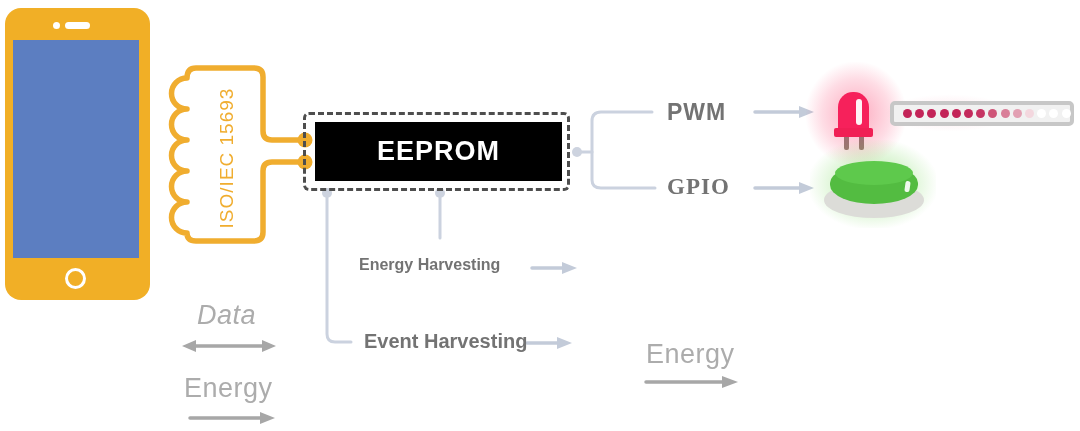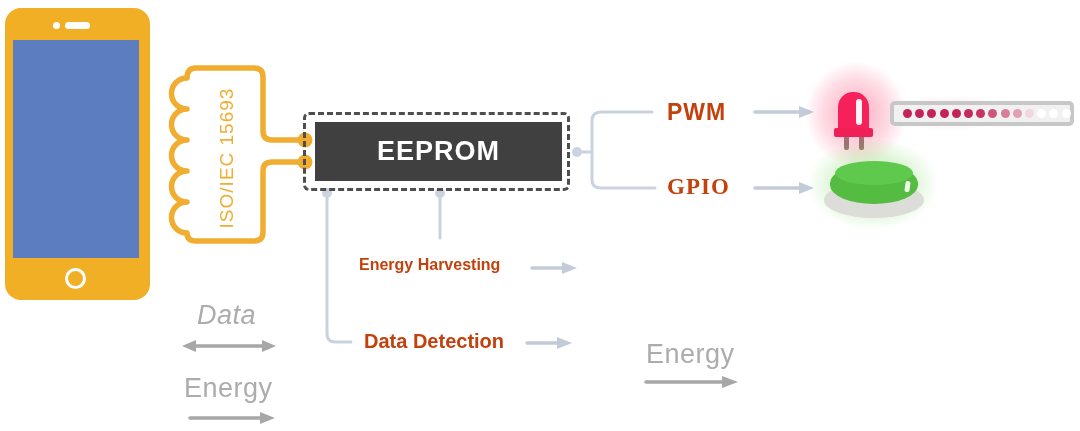--- a/index.html
+++ b/index.html
@@ -15,26 +15,26 @@
   .phone-home{left:60px;top:260px;width:21px;height:21px;border-radius:50%;border:3px solid #fff;box-sizing:border-box;}
 
   
   .iso-label{left:153px;top:146px;width:150px;height:24px;text-align:center;
              color:#F0AD2F;font-size:19px;letter-spacing:1px;
              transform:rotate(-90deg);transform-origin:center;white-space:nowrap;}
 
   
   .dashed-box{left:303px;top:112px;width:267px;height:79px;border:3.5px dashed #4E4E4E;
               border-radius:6px;box-sizing:border-box;}
-  .eeprom-box{left:315px;top:122px;width:247px;height:59px;background:#404040;
+  .eeprom-box{left:315px;top:122px;width:247px;height:59px;background:#000000;
               display:flex;align-items:center;justify-content:center;}
   .eeprom-label{color:#fff;font-size:27px;font-weight:bold;letter-spacing:1px;}
 
   
-  .teal{color:#c2410c;font-weight:bold;white-space:nowrap;}
+  .teal{color:#737373;font-weight:bold;white-space:nowrap;}
   .lbl-pwm{left:667px;top:99px;font-size:23px;letter-spacing:1px;}
   .lbl-gpio{left:667px;top:174px;font-size:23px;letter-spacing:1px;font-family:Liberation Serif, serif;}
   .lbl-eh{left:359px;top:256px;font-size:16px;}
   .lbl-ed{left:364px;top:330px;font-size:20px;}
 
   
   .graylbl{color:#ACACAC;font-size:27px;letter-spacing:0.5px;white-space:nowrap;}
   .lbl-data{left:197px;top:300px;font-style:italic;}
   .lbl-energy-l{left:184px;top:373px;}
   .lbl-energy-r{left:646px;top:339px;}
@@ -125,21 +125,21 @@
   </svg>
 
   <div class="abs dashed-box"></div>
   <div class="abs eeprom-box">
     <span class="eeprom-label">EEPROM</span>
   </div>
 
   <div class="abs teal lbl-pwm">PWM</div>
   <div class="abs teal lbl-gpio">GPIO</div>
   <div class="abs teal lbl-eh">Energy Harvesting</div>
-  <div class="abs teal lbl-ed">Data Detection</div>
+  <div class="abs teal lbl-ed">Event Harvesting</div>
 
   <div class="abs graylbl lbl-data">Data</div>
   <div class="abs graylbl lbl-energy-l">Energy</div>
   <div class="abs graylbl lbl-energy-r">Energy</div>
 
   <div class="abs led-glow"></div>
   <div class="abs led-body"></div>
   <div class="abs led-highlight"></div>
   <div class="abs led-flange"></div>
   <div class="abs led-leg l1"></div>

